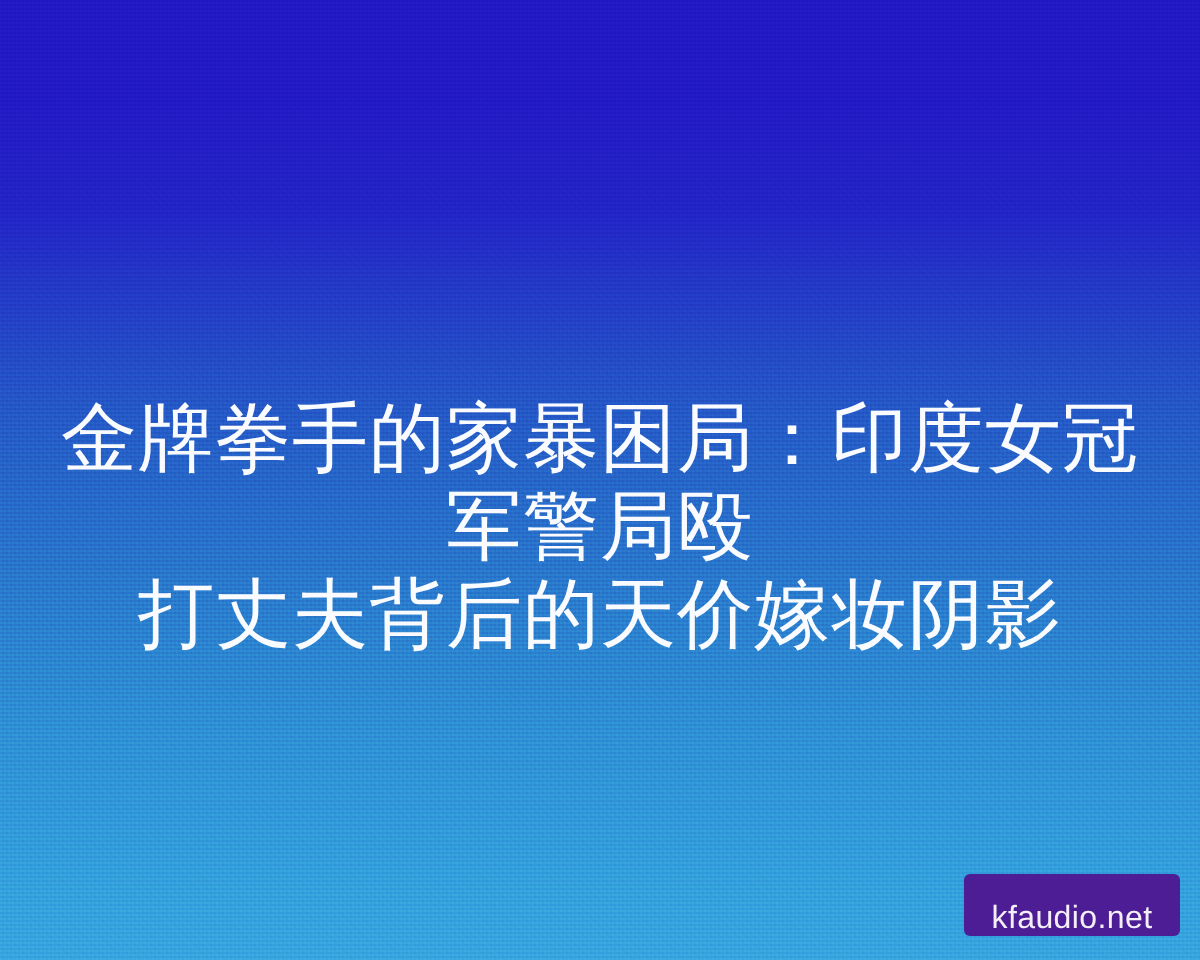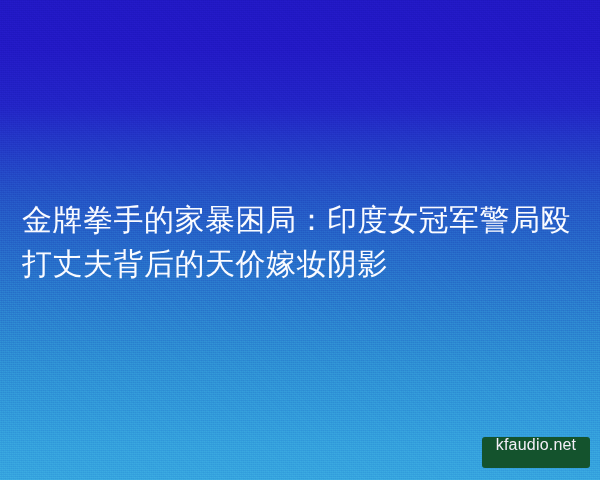--- a/index.html
+++ b/index.html
@@ -44,39 +44,40 @@
       repeating-linear-gradient(45deg,  rgba(255,255,255,0.18) 0px, rgba(255,255,255,0.18) 1px, rgba(0,0,0,0.14) 1px, rgba(0,0,0,0.14) 3px);
     pointer-events: none;
   }
   
   #headline {
     position: absolute;
     left: 0;
     right: 0;
     top: 198px;
     padding: 0 22px;
+    text-align: center;
     color: #FAFBFF;
-    font-size: 30px;
+    font-size: 38px;
     line-height: 44px;
     letter-spacing: 0.5px;
     font-weight: 400;
     white-space: pre-line;
     text-rendering: optimizeLegibility;
   }
   
   #watermark {
     position: absolute;
     left: 482px;
     top: 437px;
     width: 108px;
     height: 31px;
-    background: #14532d;
+    background: #4c1d95;
     border-radius: 3px;
     display: flex;
-    align-items: flex-start;
+    align-items: flex-end;
     justify-content: center;
   }
   #watermark-label {
     color: #F4EEF7;
     font-size: 16px;
     line-height: 16px;
     letter-spacing: 0.2px;
   }
 </style>
 </head>

